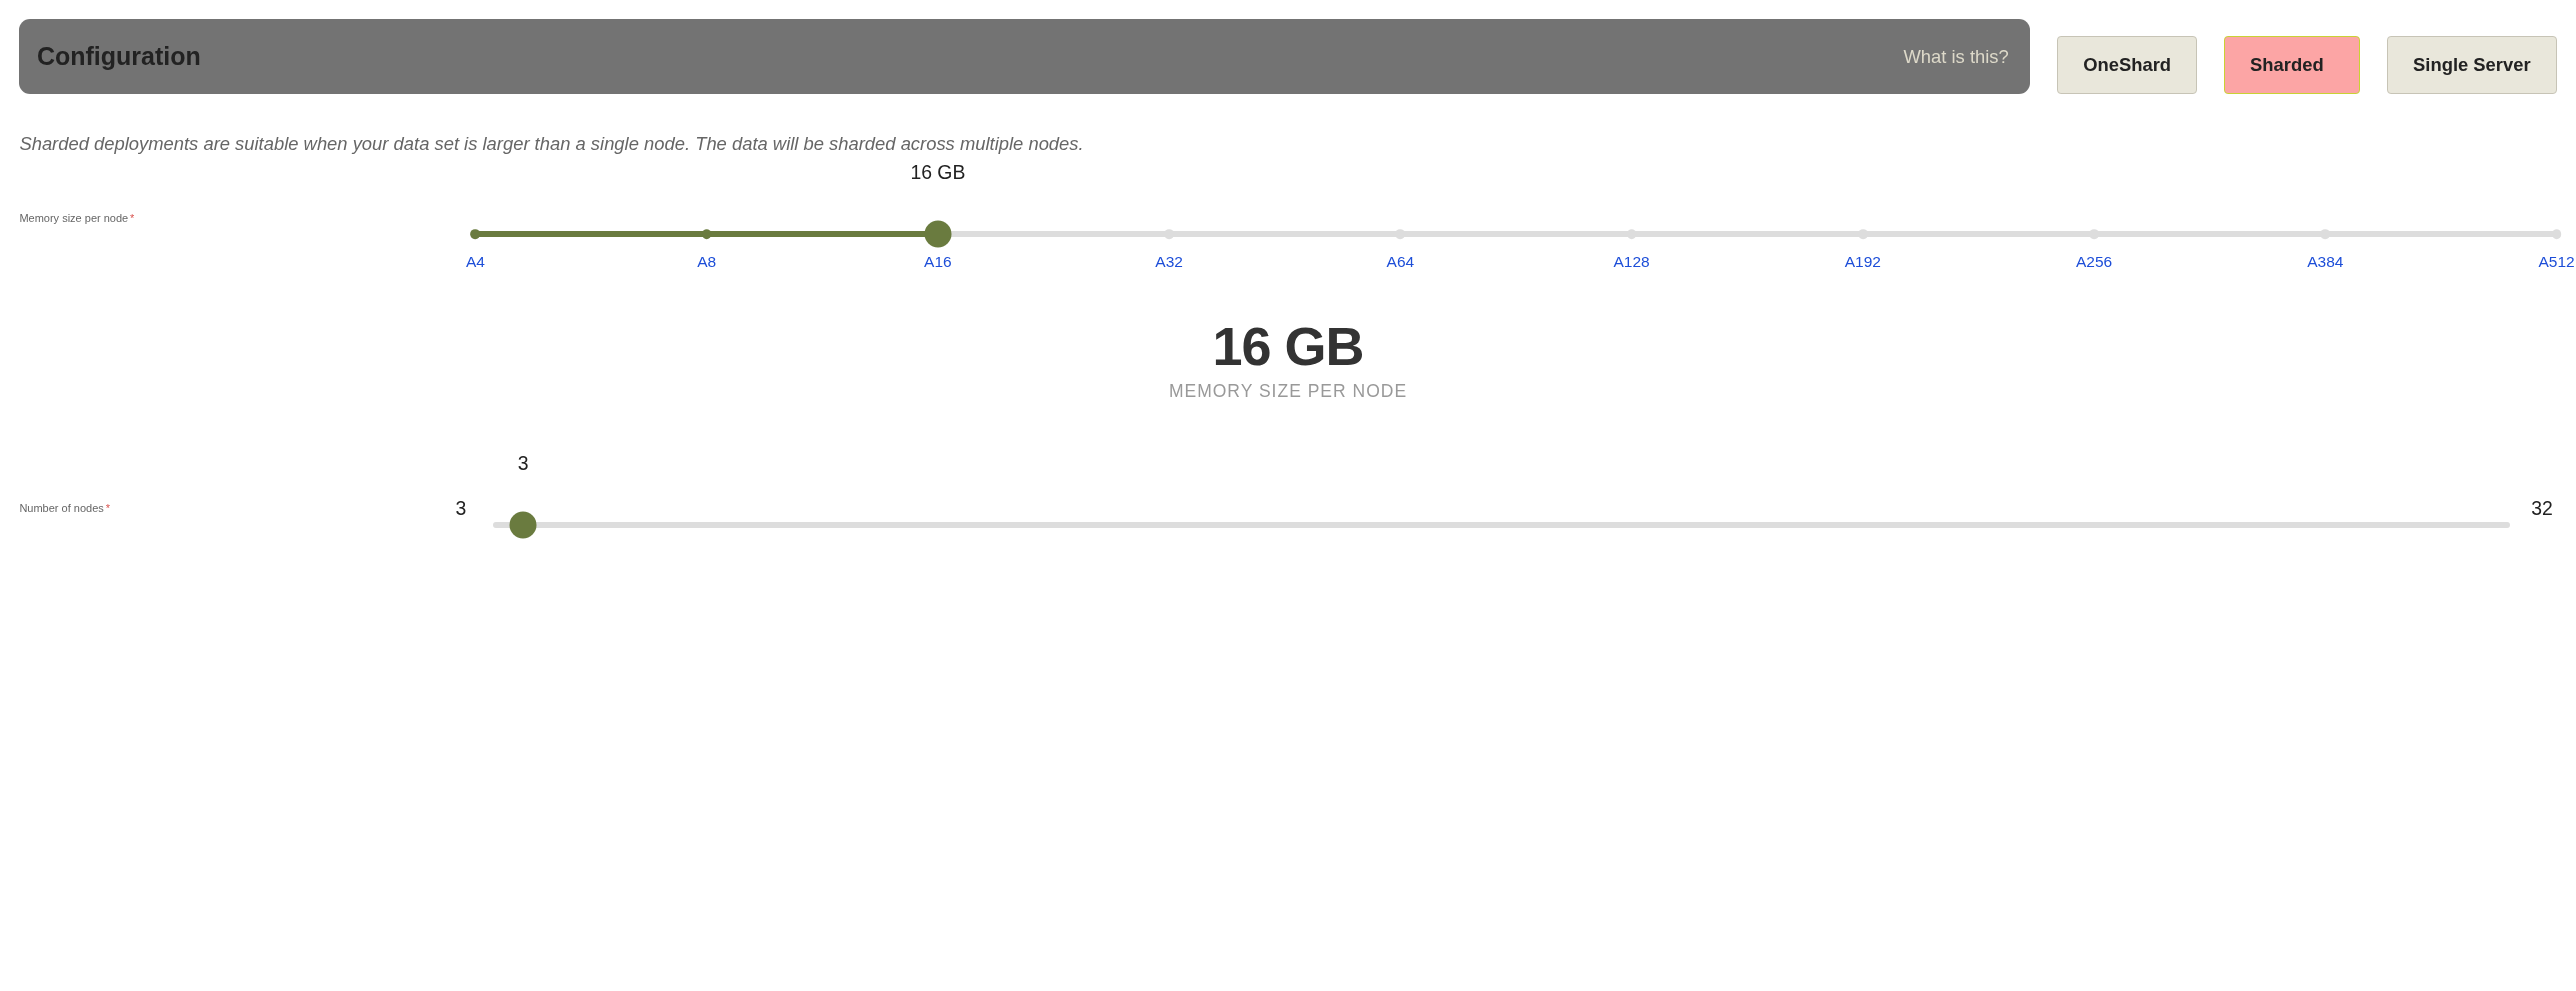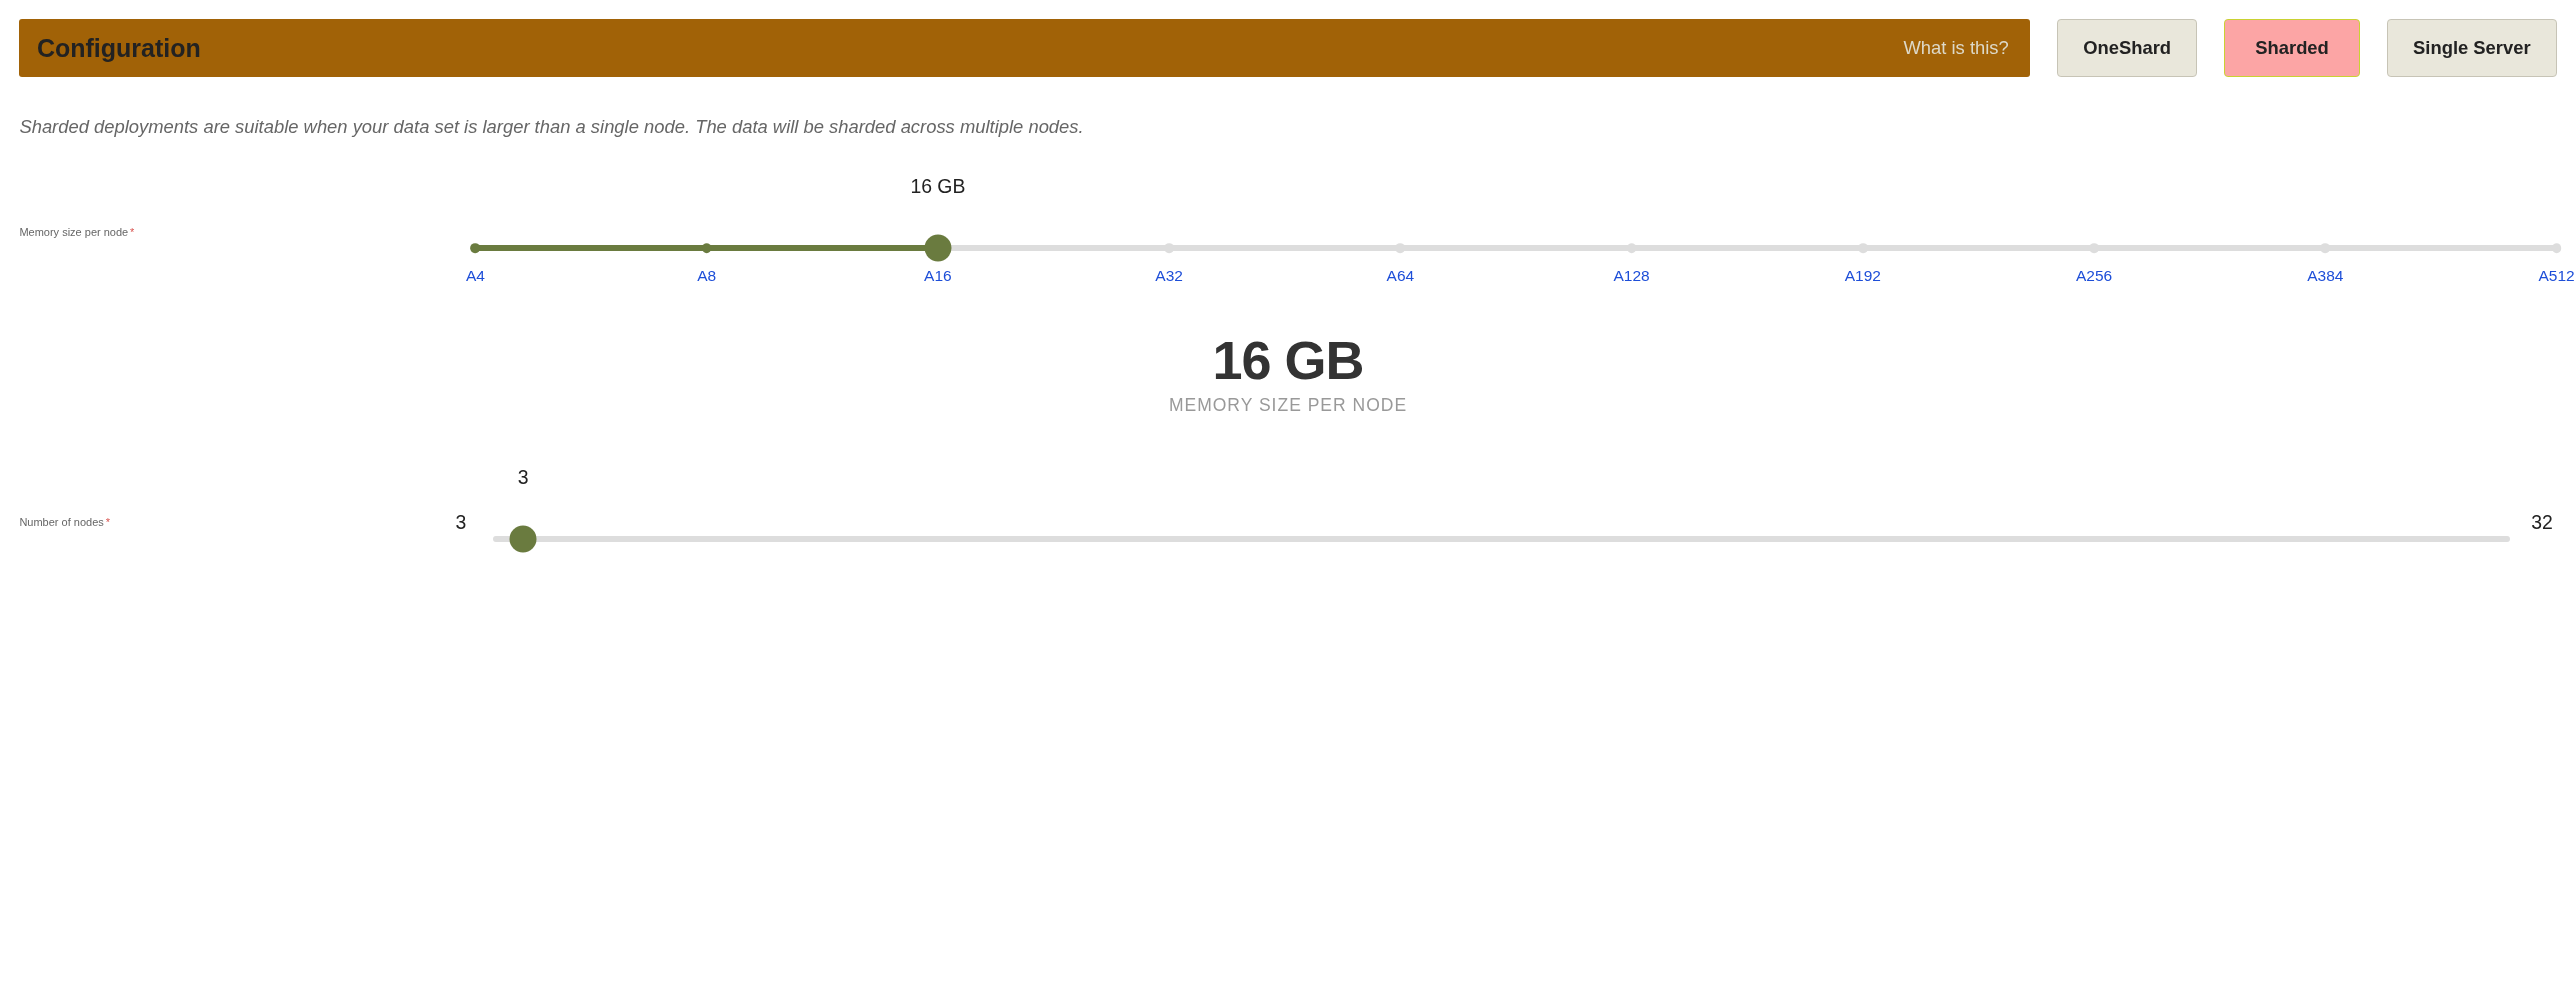--- a/index.html
+++ b/index.html
@@ -3,25 +3,25 @@
 <meta charset="utf-8">
 <style>
   * { box-sizing: border-box; margin: 0; padding: 0; }
   body {
     font-family: -apple-system, BlinkMacSystemFont, "Segoe UI", Arial, sans-serif;
     background: #fff;
     color: #222;
     padding: 19.4px;
   }
   .header-bar {
-    background: #a16207;
+    background: #737373;
     display: flex;
     align-items: center;
     padding: 13.6px 17.5px;
-    border-radius: 3px;
+    border-radius: 11px;
     position: relative;
   }
   .config-title {
     font-weight: 700;
     font-size: 25px;
     color: #222;
   }
   .what-is-this {
     position: absolute;
     right: 21.4px;
@@ -44,31 +44,32 @@
   .mode-btn {
     border: 1px solid #c7c4b6;
     background: #e9e7db;
     color: #222;
     font-weight: 700;
     font-size: 18.4px;
     padding: 17px 25px;
     border-radius: 3.9px;
     cursor: pointer;
     min-width: 136px;
-    text-align: center;
+    text-align: left;
+    margin-top: 17px;
   }
   .mode-btn.active {
     background: #fca5a5;
     border-color: #c9d233;
   }
   .description {
     font-style: italic;
     color: #666;
     font-size: 18.4px;
-    margin: 39px 0 74px 0;
+    margin: 39px 0 43px 0;
   }
   .form-row {
     display: flex;
     align-items: center;
     margin-bottom: 78px;
   }
   .form-label {
     width: 456px;
     font-size: 11px;
     color: #666;

